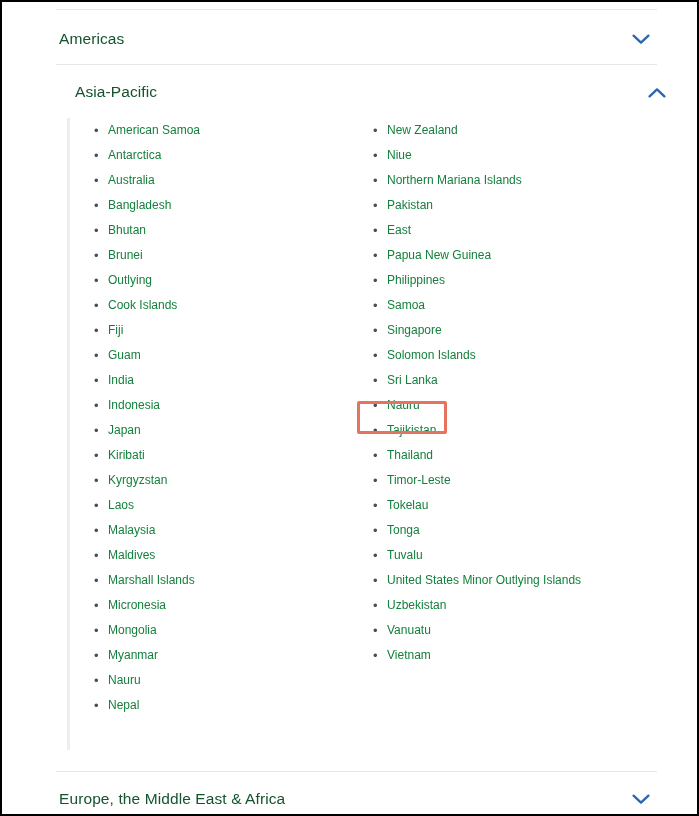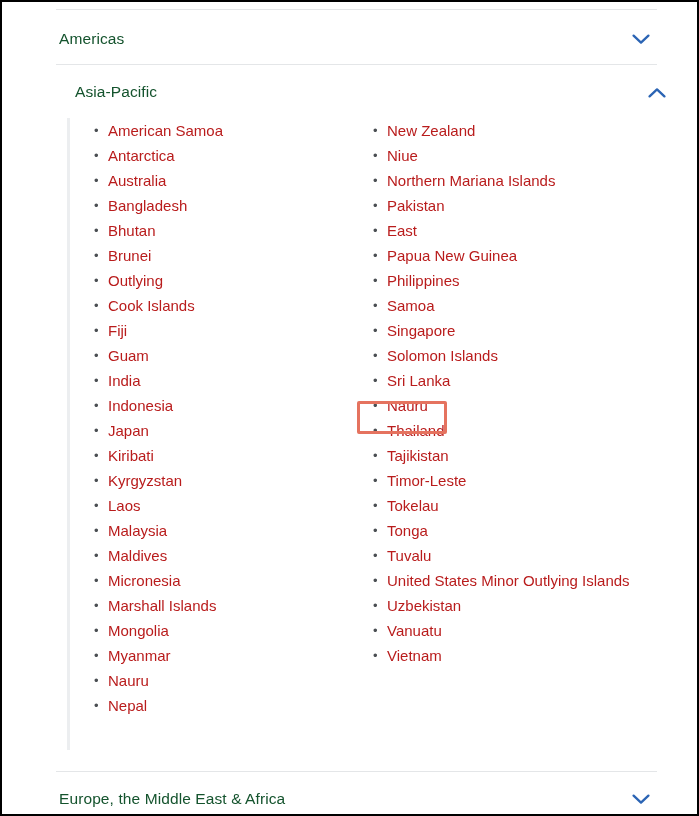--- a/index.html
+++ b/index.html
@@ -106,22 +106,22 @@
     list-style: none;
   }
   ul.col-left  { left: 24px;  width: 270px; }
   ul.col-right { left: 303px; width: 285px; }
 
   ul.country-list li {
     position: relative;
     height: 25px;
     line-height: 25px;
     padding-left: 14px;
-    font-size: 15px;
-    color: #b91c1c;
+    font-size: 12px;
+    color: #15803d;
     white-space: nowrap;
   }
   ul.country-list li::before {
     content: "\2022";
     position: absolute;
     left: 0;
     top: 0;
     color: #4a4e52;
     font-size: 13px;
     line-height: 25px;
@@ -182,42 +182,42 @@
             <li>Fiji</li>
             <li>Guam</li>
             <li>India</li>
             <li>Indonesia</li>
             <li>Japan</li>
             <li>Kiribati</li>
             <li>Kyrgyzstan</li>
             <li>Laos</li>
             <li>Malaysia</li>
             <li>Maldives</li>
+            <li>Marshall Islands</li>
             <li>Micronesia</li>
-            <li>Marshall Islands</li>
             <li>Mongolia</li>
             <li>Myanmar</li>
             <li>Nauru</li>
             <li>Nepal</li>
           </ul>
         <ul class="country-list col-right">
             <li>New Zealand</li>
             <li>Niue</li>
             <li>Northern Mariana Islands</li>
             <li>Pakistan</li>
             <li>East</li>
             <li>Papua New Guinea</li>
             <li>Philippines</li>
             <li>Samoa</li>
             <li>Singapore</li>
             <li>Solomon Islands</li>
             <li>Sri Lanka</li>
             <li>Nauru</li>
+            <li>Tajikistan</li>
             <li>Thailand</li>
-            <li>Tajikistan</li>
             <li>Timor-Leste</li>
             <li>Tokelau</li>
             <li>Tonga</li>
             <li>Tuvalu</li>
             <li>United States Minor Outlying Islands</li>
             <li>Uzbekistan</li>
             <li>Vanuatu</li>
             <li>Vietnam</li>
           </ul>
       </div>

